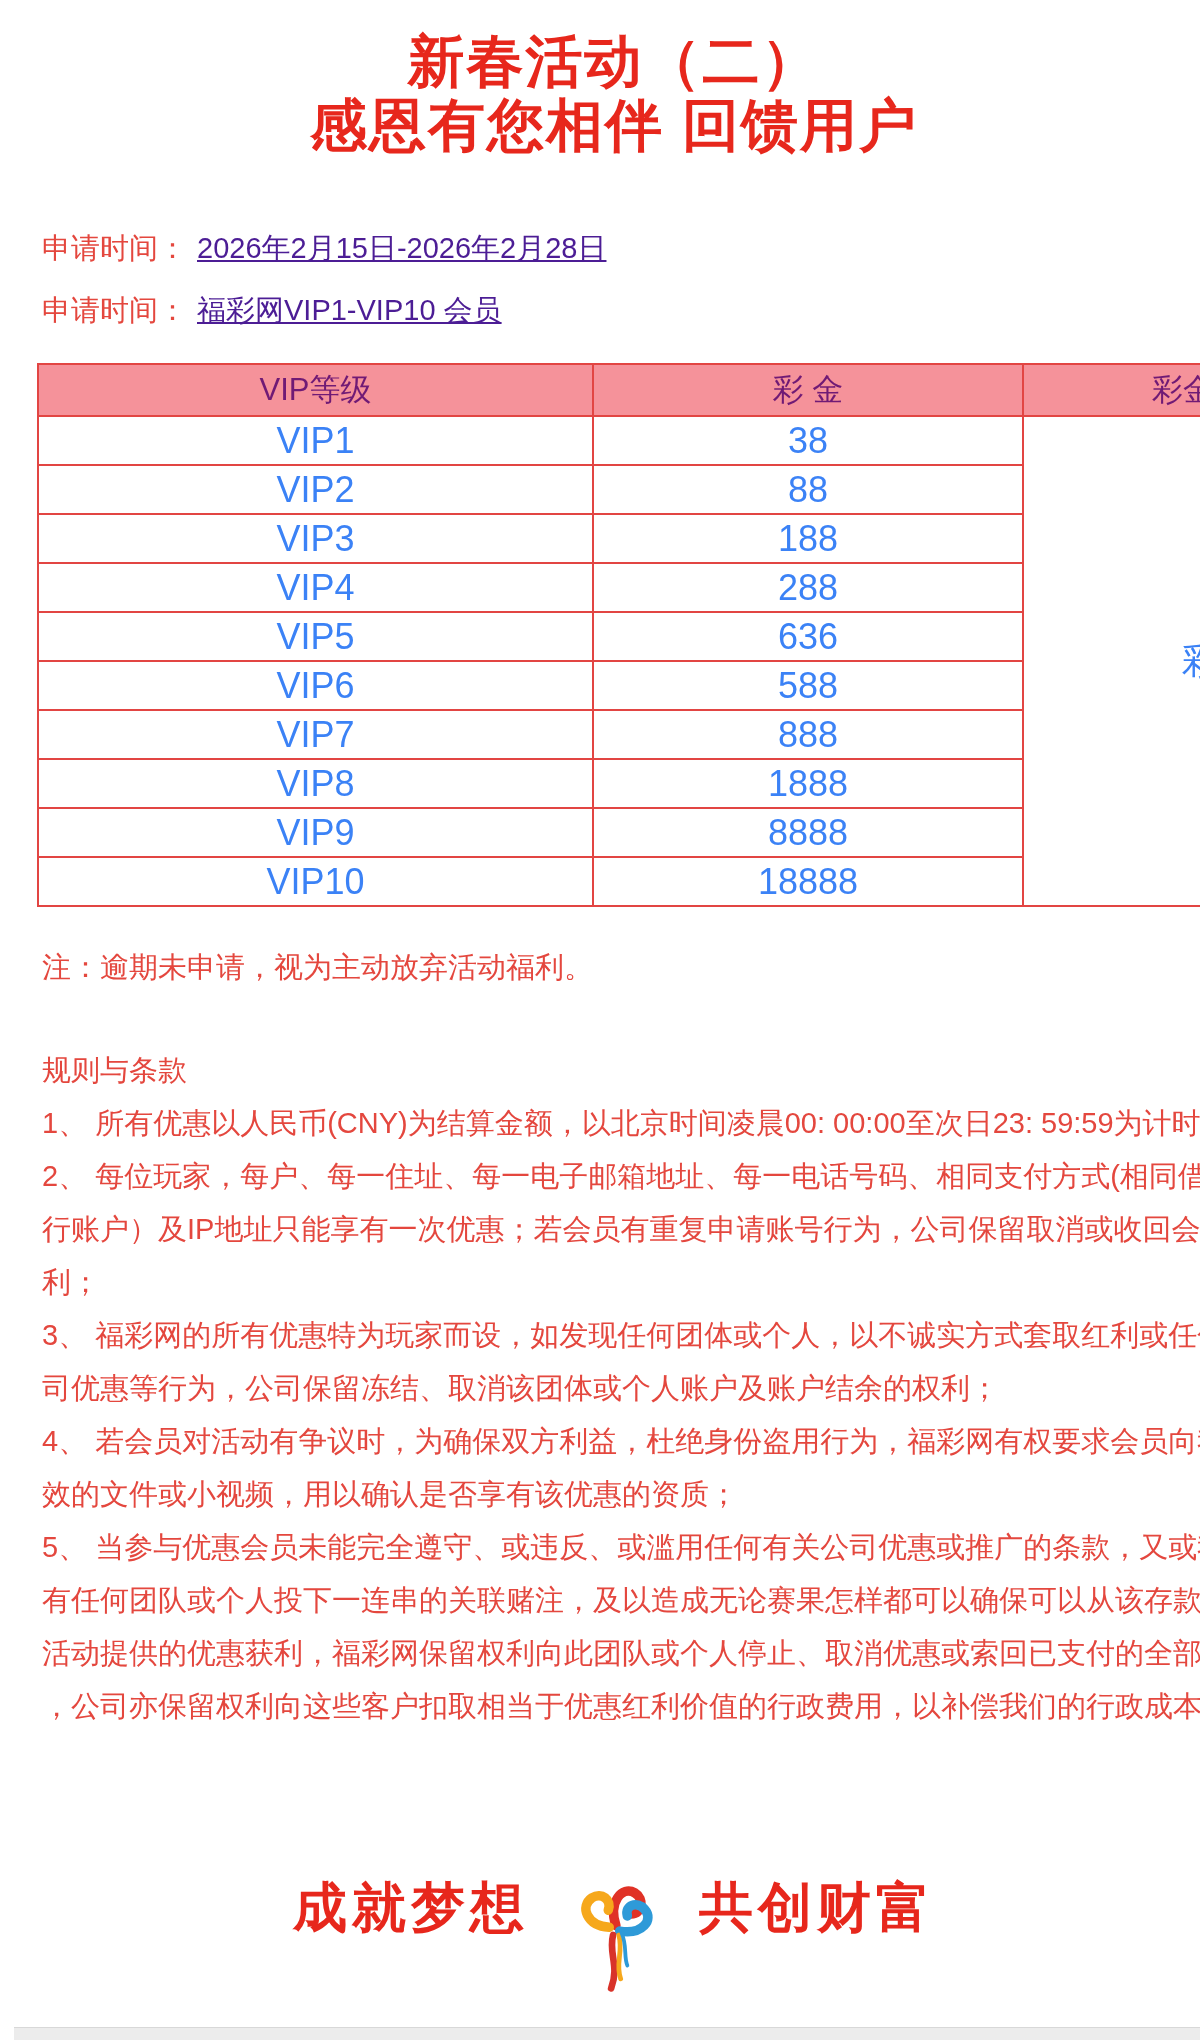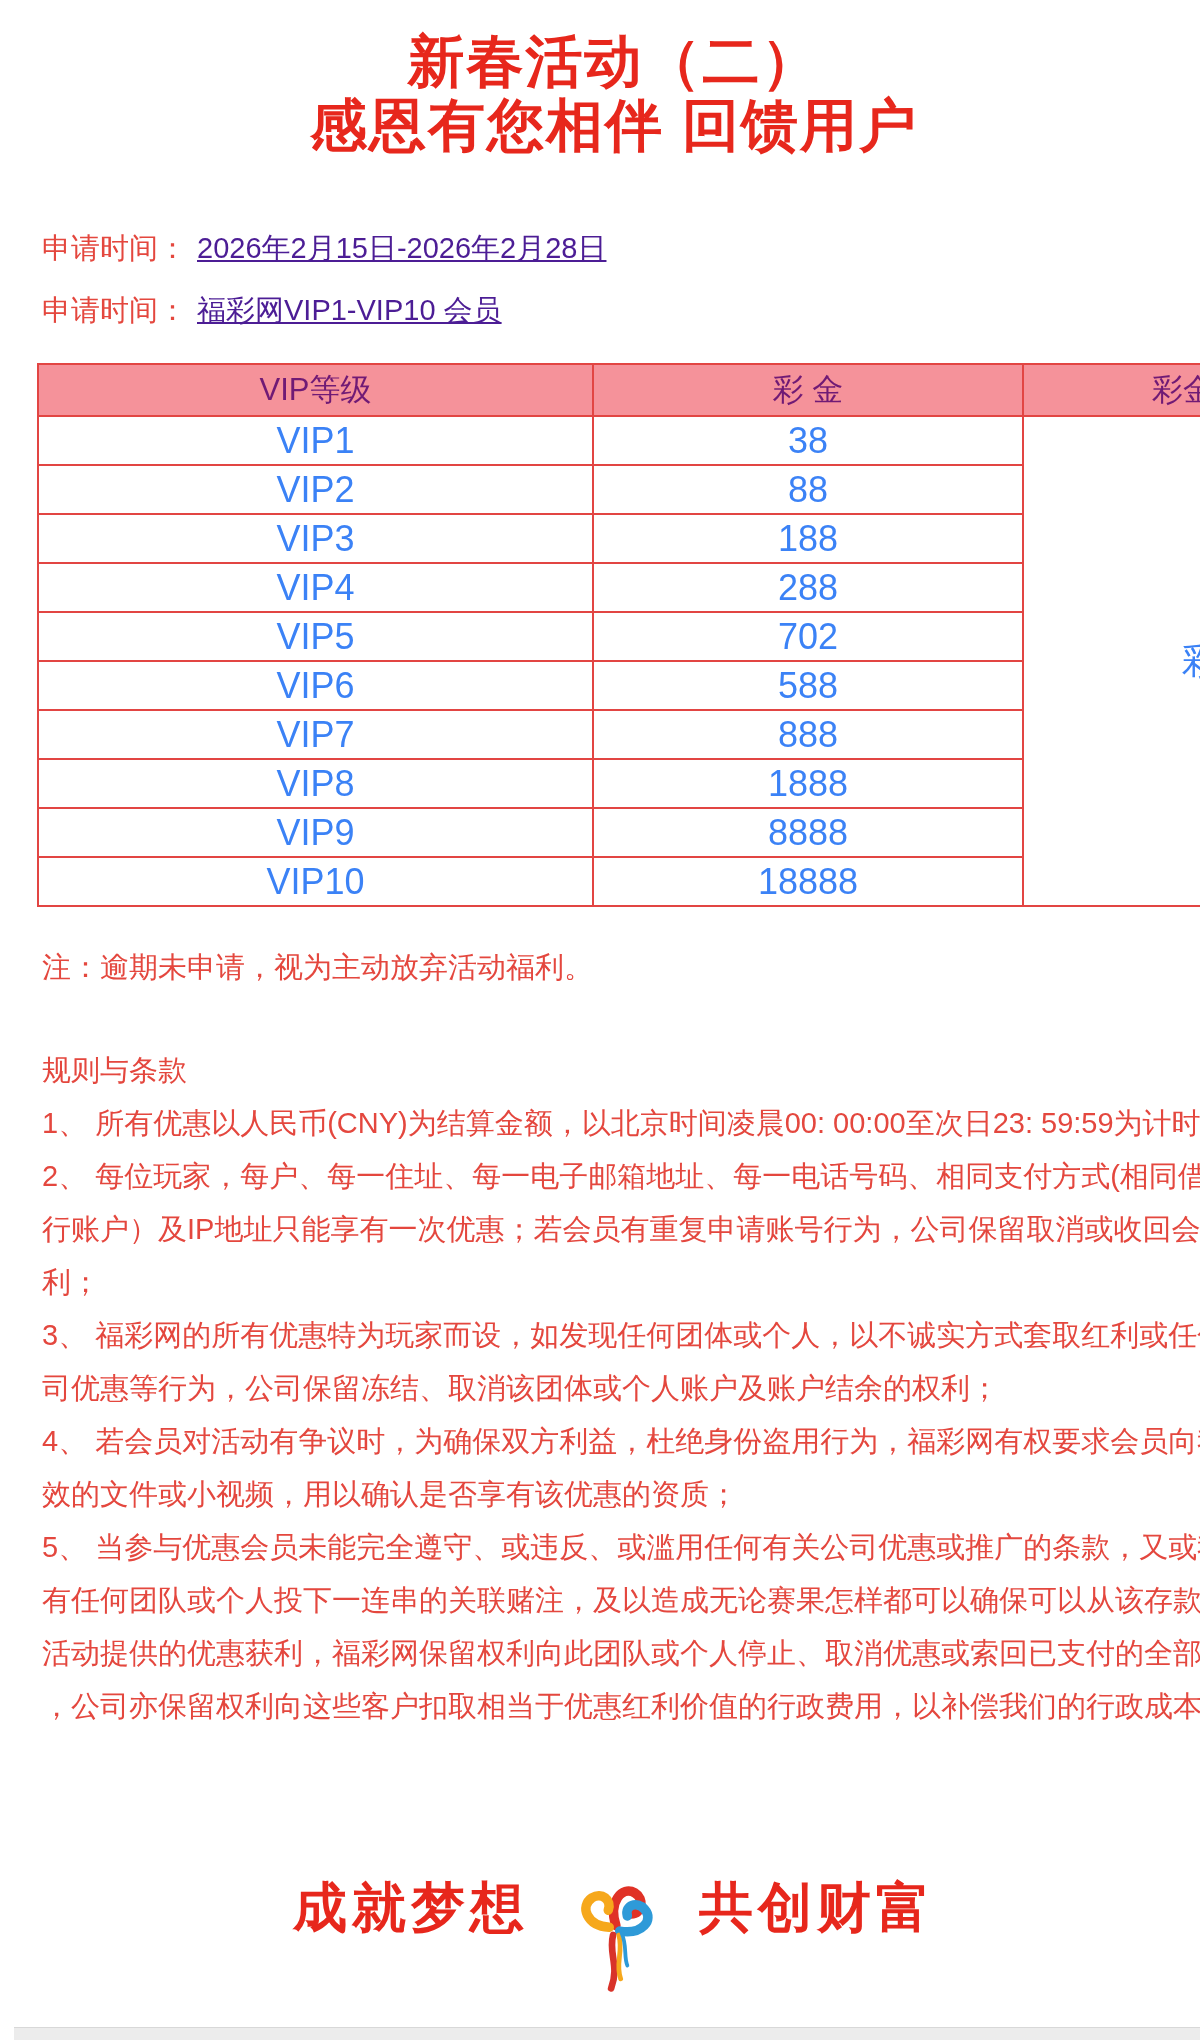--- a/index.html
+++ b/index.html
@@ -76,21 +76,21 @@
     <tr>
           <td>VIP3</td>
           <td>188</td>
         </tr>
     <tr>
           <td>VIP4</td>
           <td>288</td>
         </tr>
     <tr>
           <td>VIP5</td>
-          <td>702</td>
+          <td>636</td>
         </tr>
     <tr>
           <td>VIP6</td>
           <td>588</td>
         </tr>
     <tr>
           <td>VIP7</td>
           <td>888</td>
         </tr>
     <tr>

